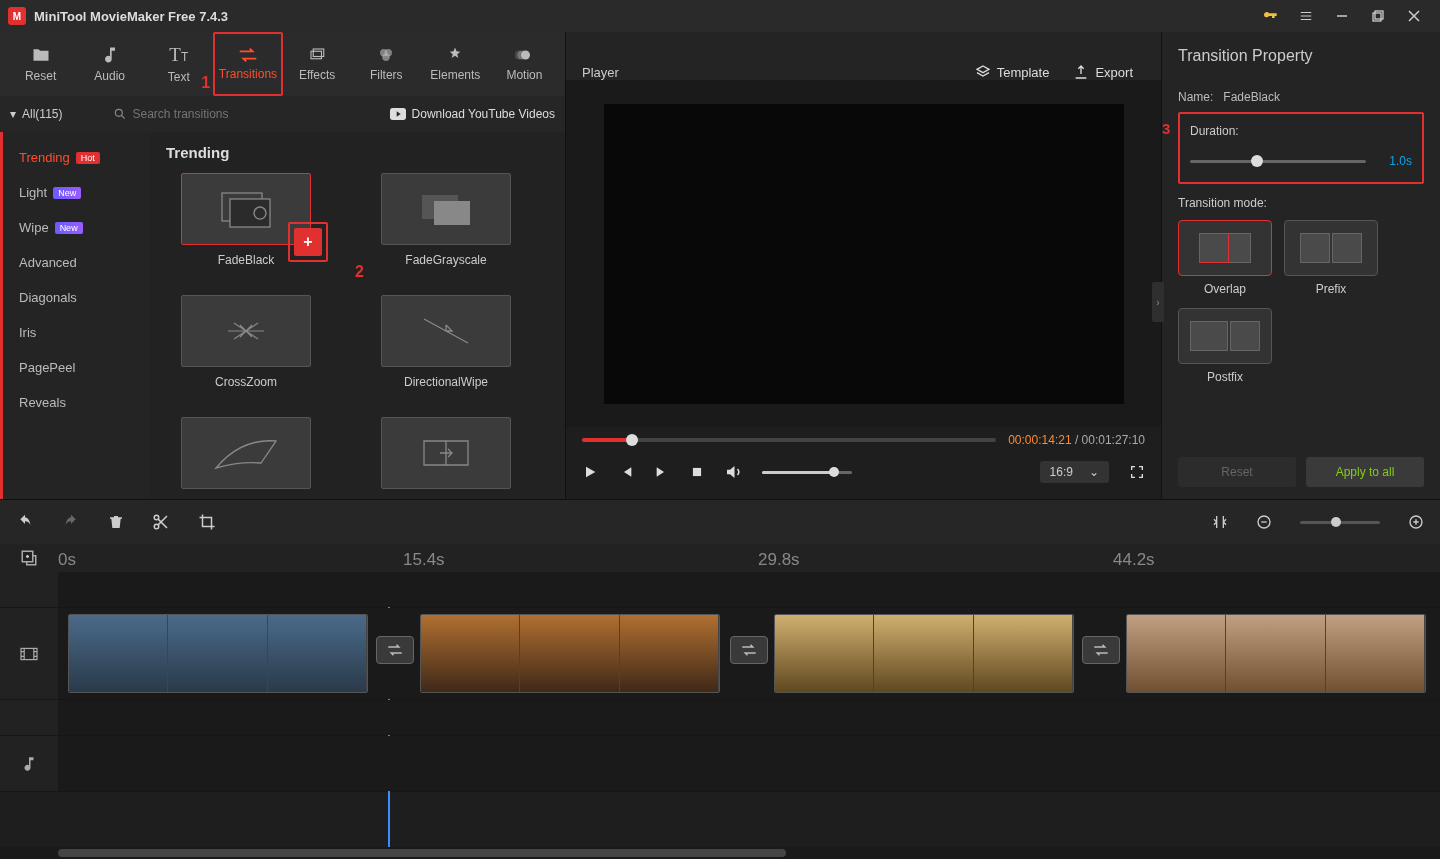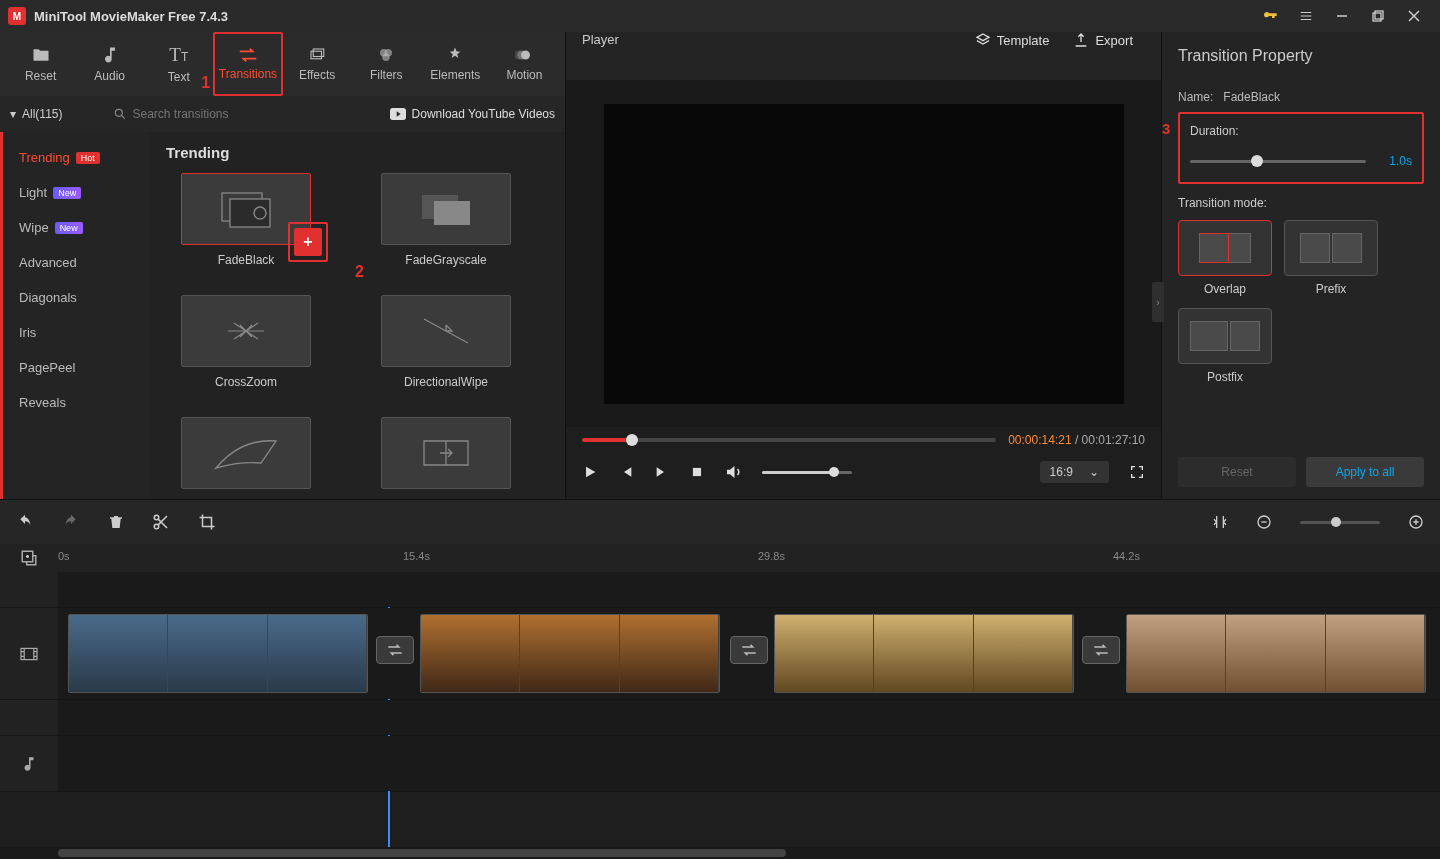--- a/index.html
+++ b/index.html
@@ -39,21 +39,21 @@
 .grid-heading { font-size: 15px; font-weight: 600; color: #ddd; margin-bottom: 12px; }
 .trans-grid { display: grid; grid-template-columns: repeat(2, 160px); gap: 28px 40px; }
 .trans-item { display: flex; flex-direction: column; align-items: center; gap: 8px; position: relative; }
 .thumb { width: 130px; height: 72px; background: #3b3b3b; border: 1px solid #555; border-radius: 2px; display: flex; align-items: center; justify-content: center; color: #888; font-size: 22px; position: relative; }
 .thumb.sel { border: 1px solid #e03030; }
 .addbtn { position: absolute; right: -12px; bottom: -12px; width: 28px; height: 28px; background: #e03030; color: #fff; display: flex; align-items: center; justify-content: center; border: 2px solid #e03030; font-size: 16px; font-weight: bold; border-radius: 2px; }
 .addbtn-outline { position: absolute; right: -18px; bottom: -18px; width: 40px; height: 40px; border: 2px solid #e03030; border-radius: 2px; pointer-events: none; }
 .trans-name { font-size: 12px; color: #ccc; }
 
 .player-panel { flex: 1; display: flex; flex-direction: column; background: #1e1e1e; border-right: 1px solid #111; }
-.player-header { height: 48px; display: flex; align-items: flex-start; padding: 0 16px; background: #242424; }
+.player-header { height: 48px; display: flex; align-items: flex-end; padding: 0 16px; background: #242424; }
 .player-title { color: #ccc; font-size: 13px; }
 .ph-spacer { flex: 1; }
 .ph-btn { display: flex; align-items: center; gap: 6px; color: #ddd; padding: 0 12px; cursor: pointer; font-size: 13px; }
 .video-view { flex: 1; background: #1a1a1a; display: flex; align-items: center; justify-content: center; padding: 20px; }
 .video-frame { width: 520px; height: 300px; background: #080808; }
 .progress-row { display: flex; align-items: center; padding: 6px 16px; gap: 12px; }
 .ptrack { flex: 1; height: 4px; background: #444; border-radius: 2px; position: relative; }
 .ptrack-fill { position: absolute; left: 0; top: 0; height: 4px; width: 12%; background: #e03030; border-radius: 2px; }
 .phandle { position: absolute; left: 12%; top: -4px; width: 12px; height: 12px; background: #ddd; border-radius: 50%; margin-left: -6px; }
 .timecode { font-size: 12px; }
@@ -79,32 +79,32 @@
 .dur-handle { position: absolute; left: 38%; top: -5px; width: 12px; height: 12px; background: #ddd; border-radius: 50%; margin-left: -6px; }
 .dur-val { color: #0ea5e9; font-size: 12px; width: 36px; text-align: right; }
 .mode-grid { display: flex; gap: 12px; flex-wrap: wrap; margin-top: 10px; }
 .mode-item { display: flex; flex-direction: column; align-items: center; gap: 6px; }
 .mode-thumb { width: 94px; height: 56px; background: #333; border: 1px solid #555; border-radius: 4px; display: flex; align-items: center; justify-content: center; gap: 2px; cursor: pointer; }
 .mode-thumb.sel { border: 1px solid #e03030; }
 .mode-thumb .blk { width: 30px; height: 30px; background: #4a4a4a; border: 1px solid #666; }
 .mode-thumb .blk.r { border-color: #e03030; }
 .mode-name { font-size: 12px; color: #ccc; }
 .props-footer { display: flex; gap: 10px; padding: 12px 16px; }
-.pf-btn { flex: 1; padding: 8px 0; text-align: center; background: #3a3a3a; color: #0ea5e9; border-radius: 3px; cursor: pointer; font-size: 12px; }
+.pf-btn { flex: 1; padding: 8px 0; text-align: center; background: #3a3a3a; color: #84cc16; border-radius: 3px; cursor: pointer; font-size: 12px; }
 .pf-btn.dis { color: #666; background: #2c2c2c; cursor: default; }
 
 .bottom-panel { height: 360px; background: #1e1e1e; display: flex; flex-direction: column; border-top: 1px solid #111; }
 .timeline-toolbar { height: 44px; display: flex; align-items: center; padding: 0 16px; gap: 28px; background: #262626; }
 .tl-btn { color: #ccc; font-size: 15px; cursor: pointer; }
 .tl-spacer { flex: 1; }
 .zoom-track { width: 80px; height: 3px; background: #555; position: relative; border-radius: 2px; }
 .zoom-handle { position: absolute; left: 45%; top: -4px; width: 10px; height: 10px; background: #ccc; border-radius: 50%; margin-left: -5px; }
 .ruler-row { height: 28px; display: flex; align-items: center; background: #222; position: relative; }
 .track-head-col { width: 58px; flex: 0 0 58px; height: 100%; display: flex; align-items: center; justify-content: center; color: #aaa; }
-.ruler { flex: 1; position: relative; height: 100%; color: #888; font-size: 11px; }
+.ruler { flex: 1; position: relative; height: 100%; color: #888; font-size: 17px; }
 .rmark { position: absolute; top: 6px; }
 .playhead { position: absolute; top: 0; width: 2px; background: #3a8cff; }
 .playhead .pk { position: absolute; top: -2px; left: -5px; width: 12px; height: 12px; background: #3a8cff; clip-path: polygon(0 0, 100% 0, 50% 100%); }
 .tracks { flex: 1; display: flex; flex-direction: column; overflow: hidden; position: relative; }
 .track-row { display: flex; height: 92px; border-bottom: 1px solid #161616; }
 .track-row.slim { height: 36px; }
 .track-row.slim2 { height: 56px; }
 .track-head { width: 58px; flex: 0 0 58px; display: flex; align-items: center; justify-content: center; background: #222; color: #aaa; font-size: 16px; }
 .track-body { flex: 1; position: relative; background: #1a1a1a; }
 .clip { position: absolute; top: 6px; bottom: 6px; border: 1px solid #555; background: #333; border-radius: 2px; overflow: hidden; display: flex; }

